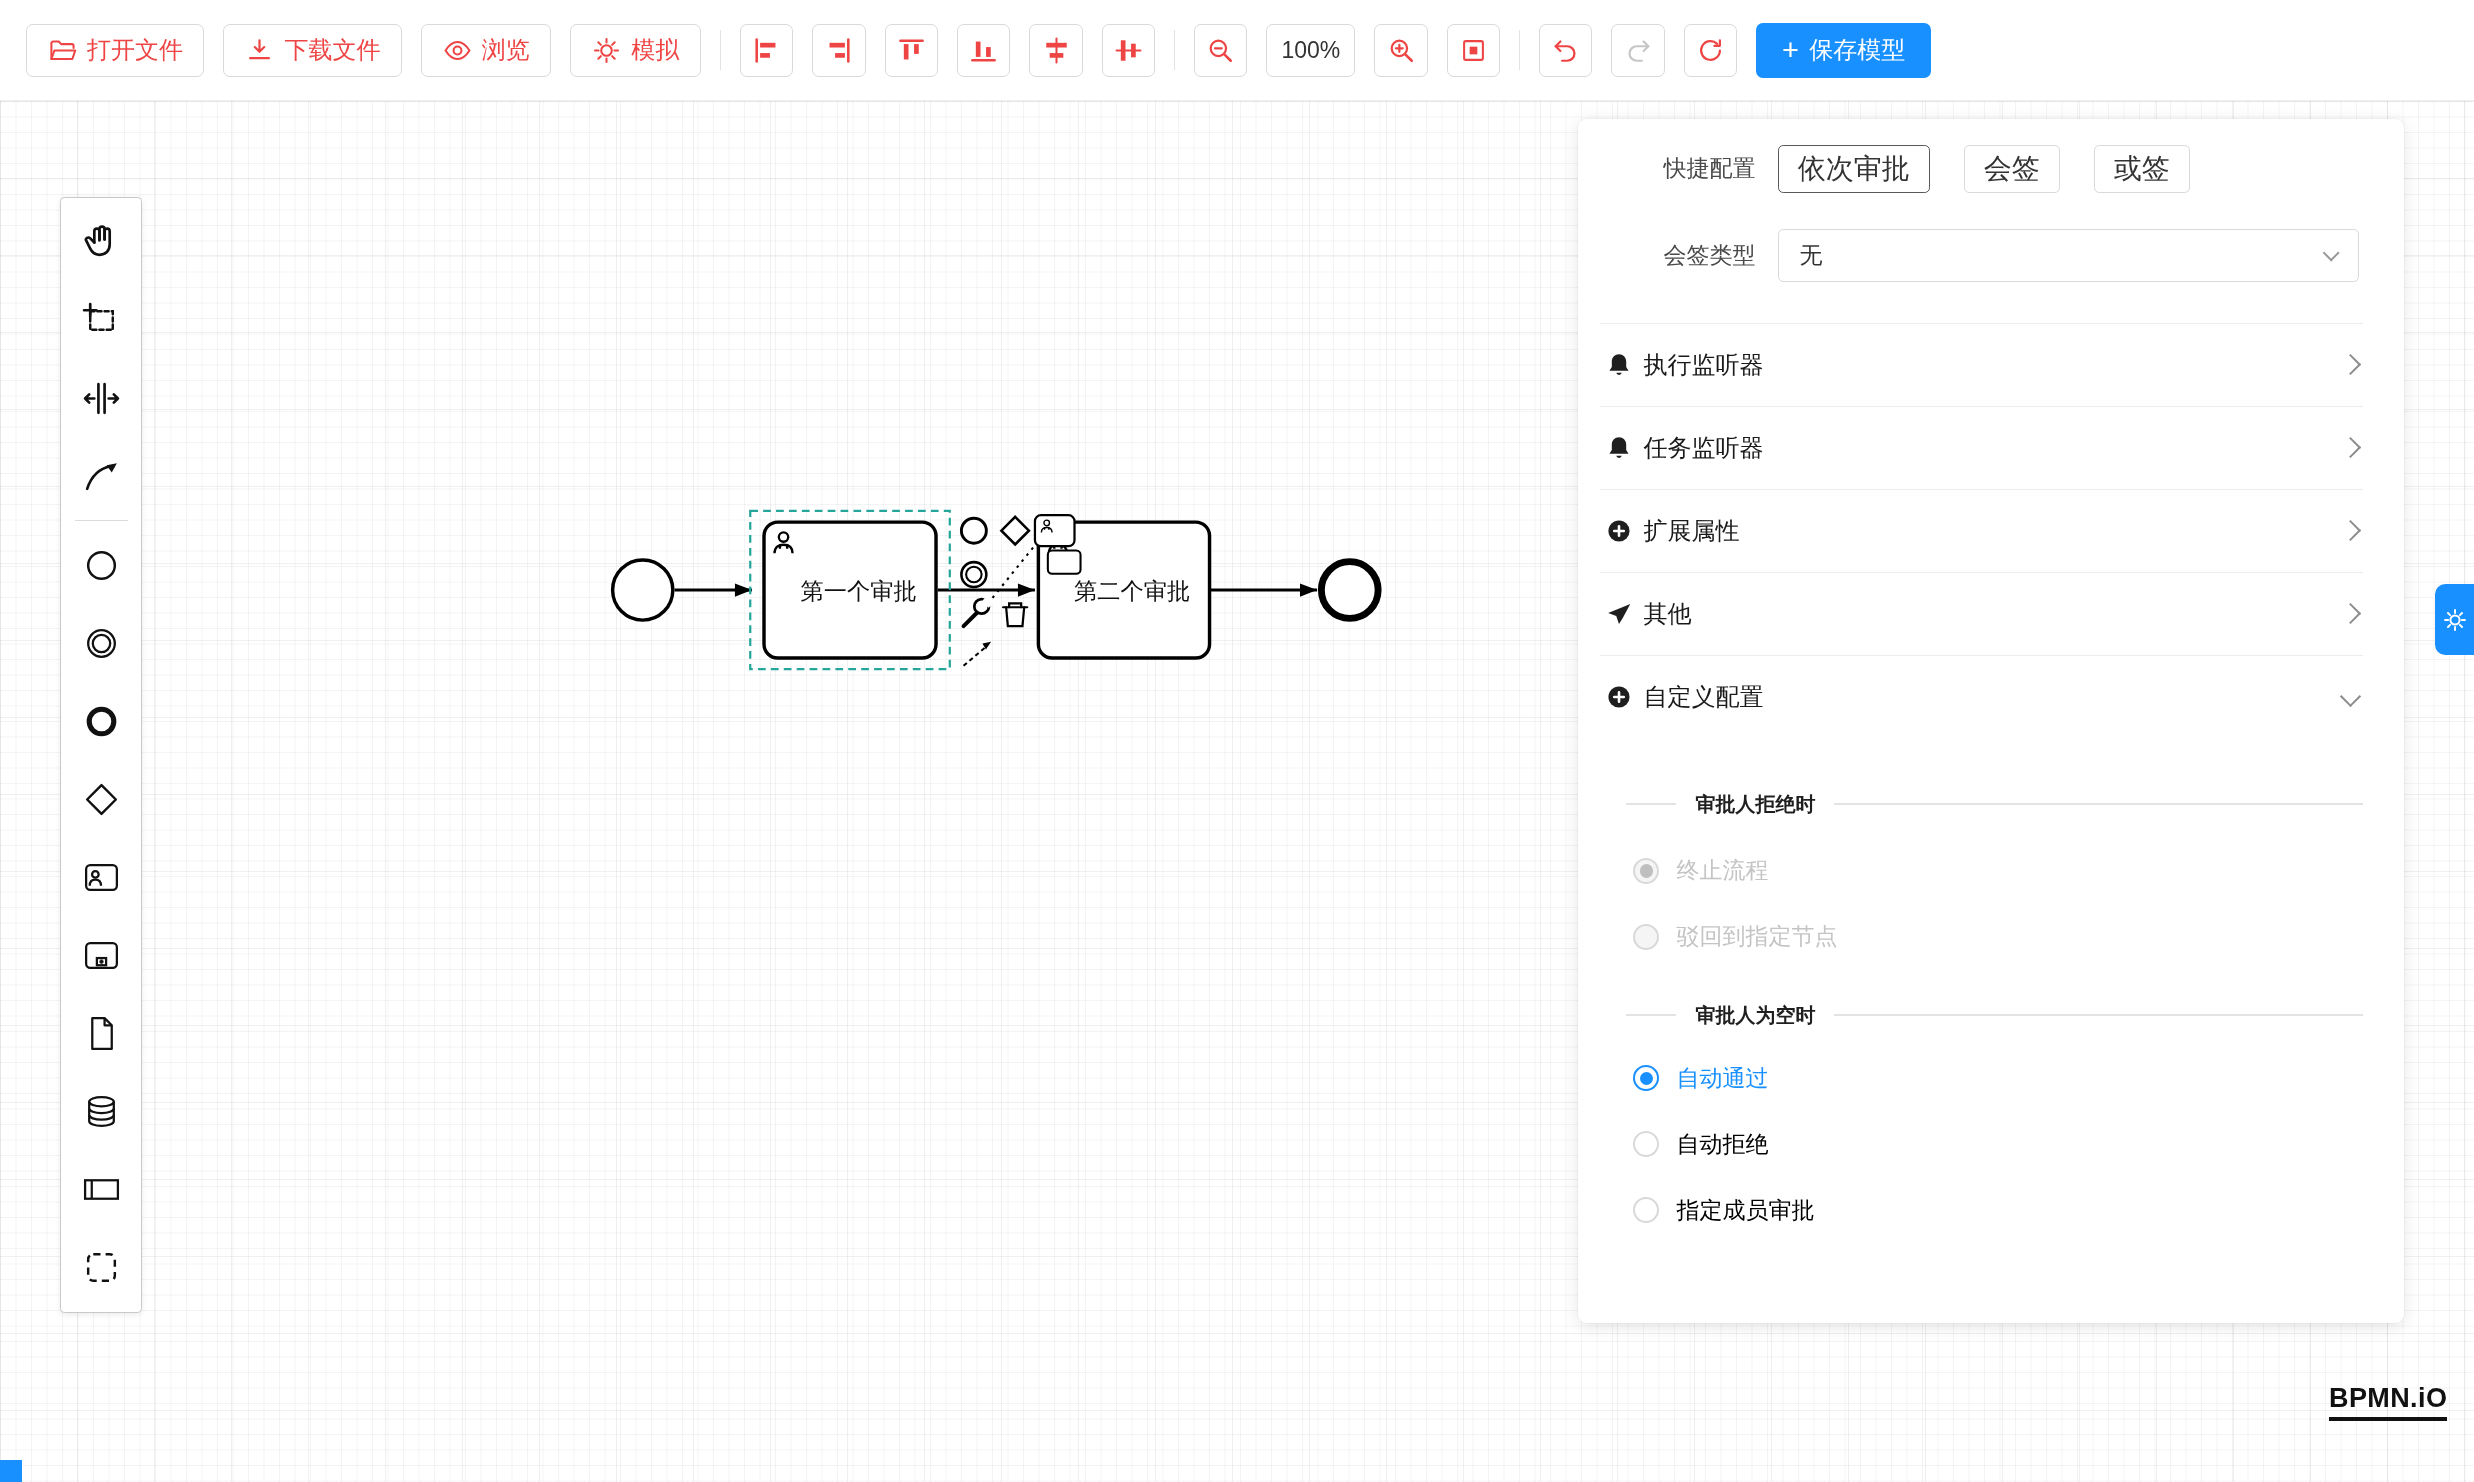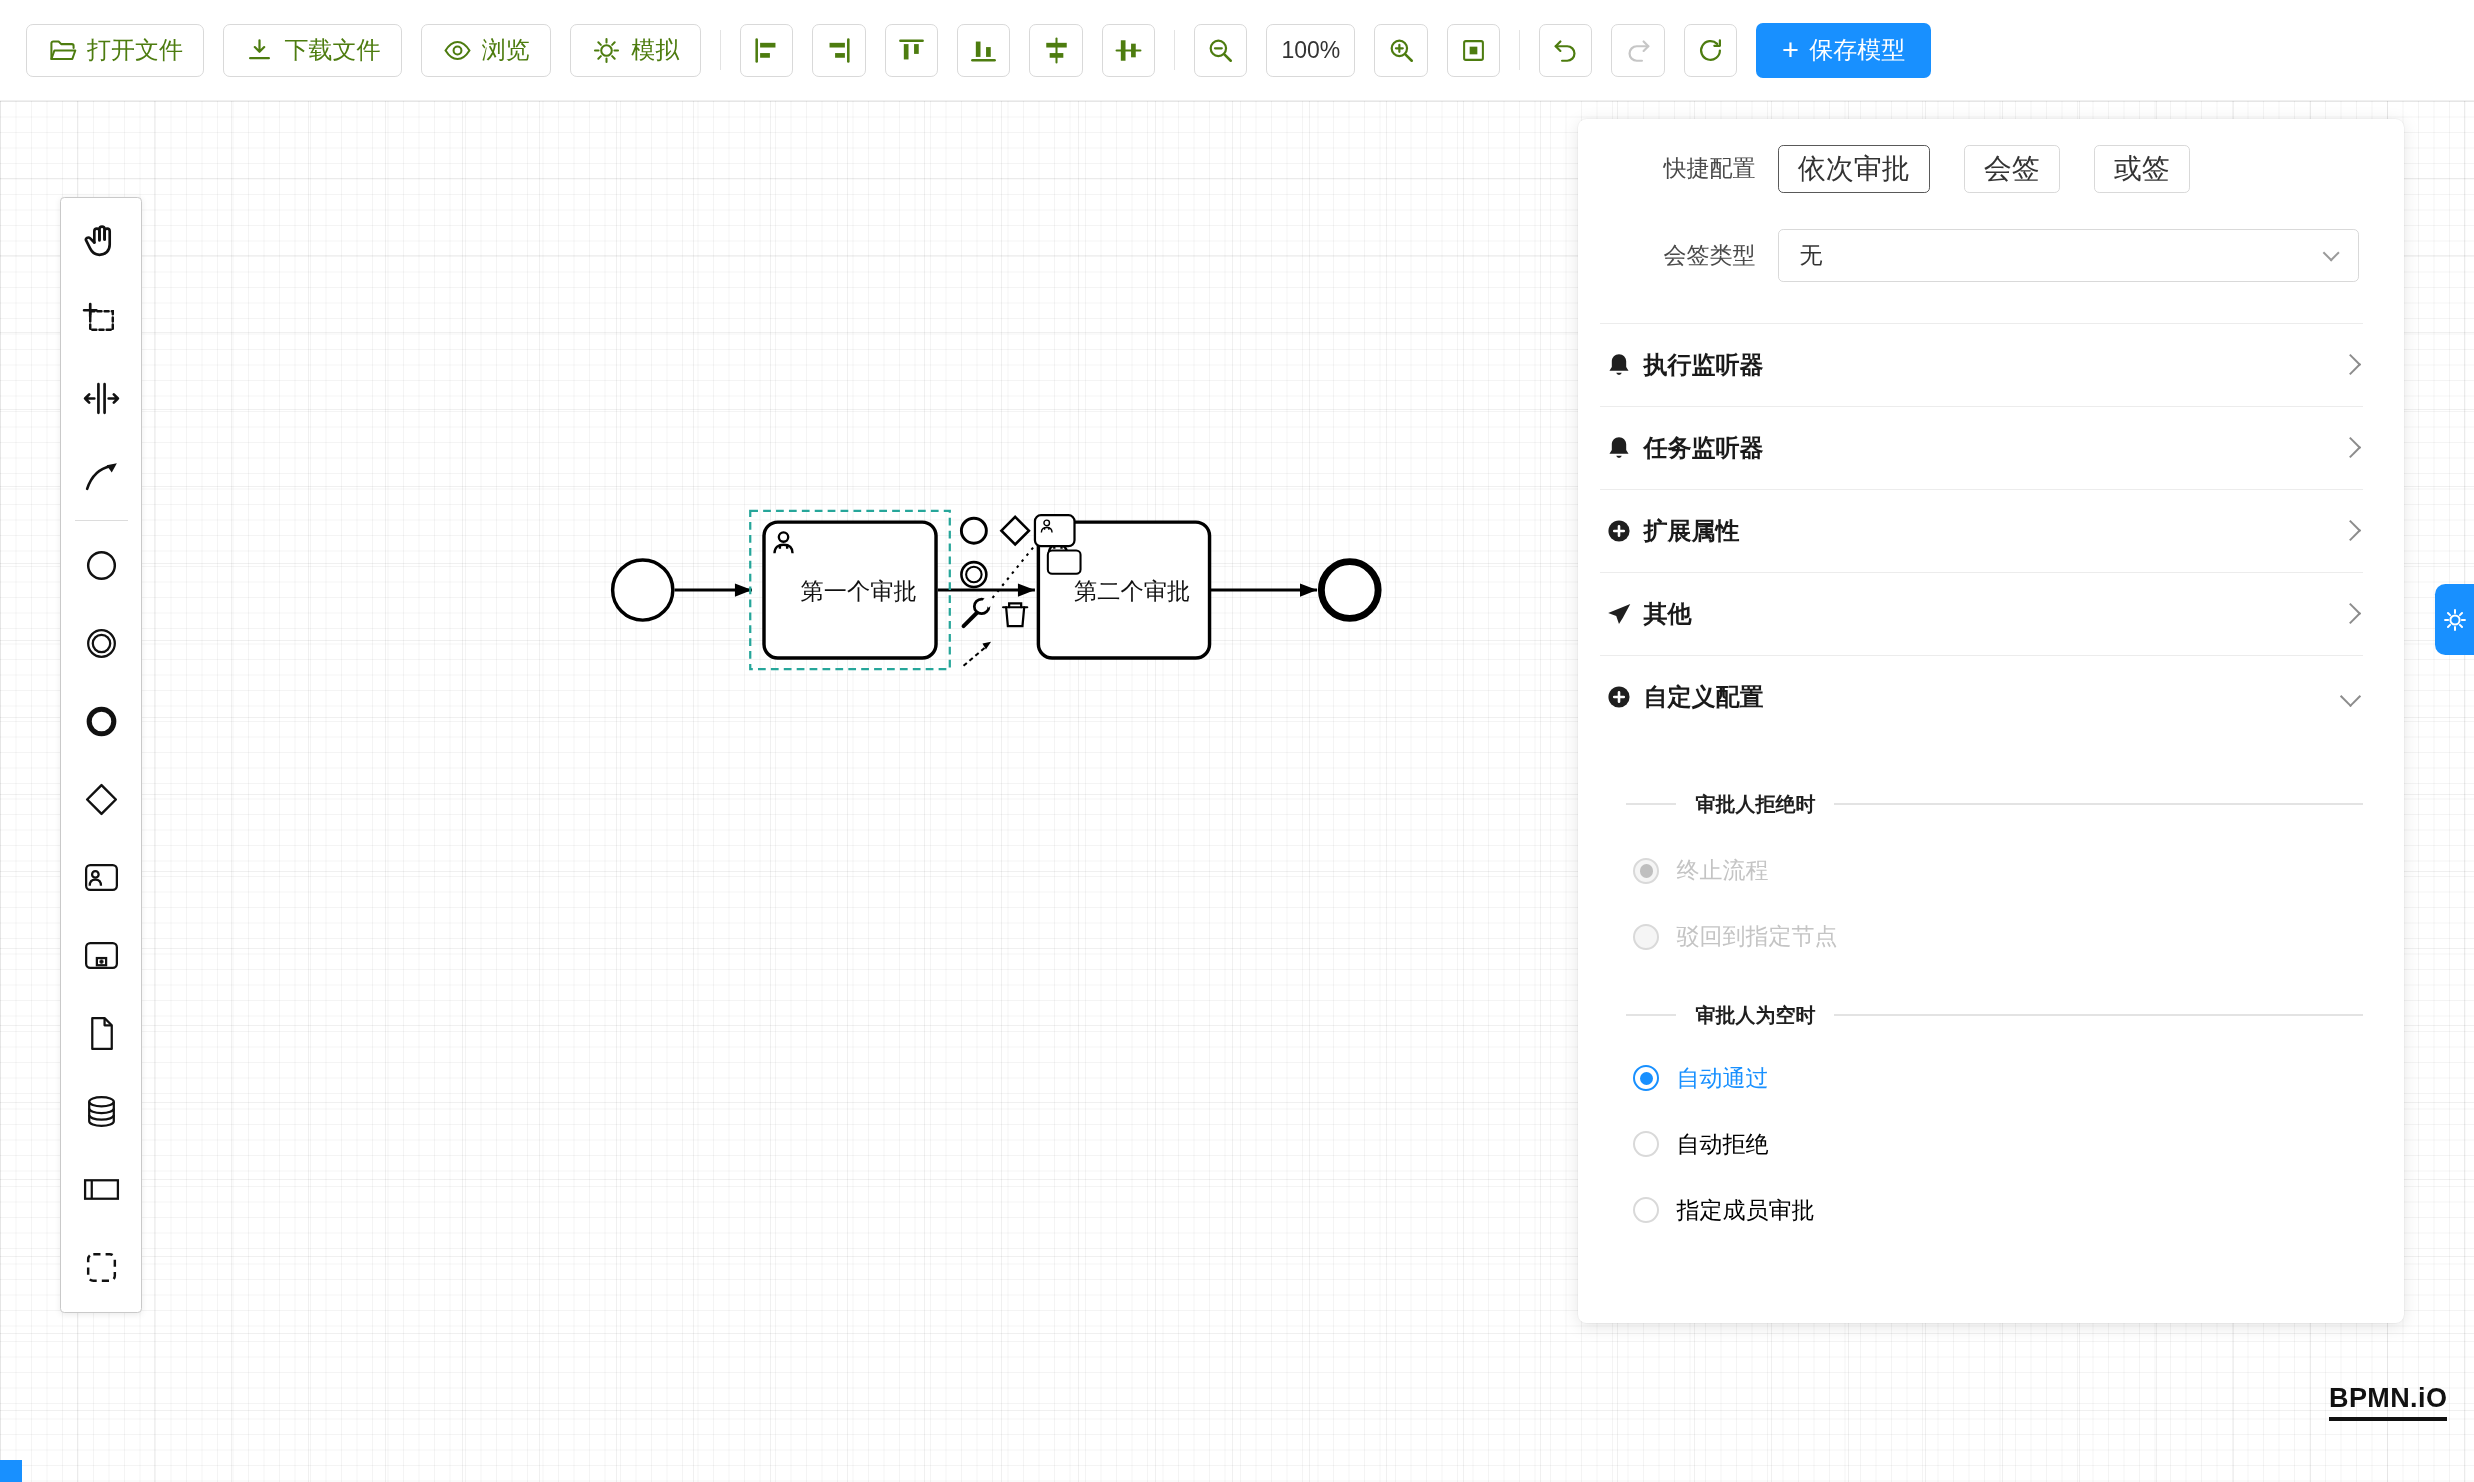--- a/index.html
+++ b/index.html
@@ -14,21 +14,21 @@
       linear-gradient(to right, rgba(0,0,0,0.06) 0.9px, transparent 0.9px),
       linear-gradient(to bottom, rgba(0,0,0,0.06) 0.9px, transparent 0.9px);
     background-size:15.5px 15.5px,15.5px 15.5px,77px 77px,77px 77px;}
 
   
   .toolbar{position:absolute;left:0;top:0;width:2475px;height:101px;background:#fff;z-index:5;
     display:flex;align-items:center;gap:19px;padding:0 26px;box-sizing:border-box;
     border-bottom:0.9px solid #f0f0f0;}
   .tbtn{display:inline-flex;align-items:center;justify-content:center;gap:10.3px;height:53px;
     padding:0 20.6px;border:0.9px solid #d9d9d9;border-radius:6.9px;background:#fff;
-    font-size:24px;color:#4d7c0f;cursor:pointer;flex:none;box-sizing:border-box;}
+    font-size:24px;color:#ef4444;cursor:pointer;flex:none;box-sizing:border-box;}
   .tbtn svg{width:29px;height:29px;display:block;}
   .ibtn{padding:0 11.2px;}
   .sep{width:0.9px;height:40px;background:#e3e3e3;flex:none;}
   .zoomval{height:53px;min-width:89px;display:flex;align-items:center;justify-content:center;
     border:0.9px solid #d9d9d9;border-radius:6.9px;font-size:23px;color:#333;flex:none;box-sizing:border-box;}
   .disabled{color:#c6c6c6;}
   .save-btn{display:inline-flex;align-items:center;gap:10.3px;height:55px;padding:0 26px;
     background:#1890ff;border:none;border-radius:6.9px;color:#fff;font-size:24px;cursor:pointer;flex:none;}
   .save-plus{font-size:29px;line-height:1;font-weight:400;}
 
@@ -65,21 +65,21 @@
     font-size:28px;color:#333;display:flex;align-items:center;cursor:pointer;}
   .qbtn-active{border-color:#595959;}
   .selectbox{width:581px;height:53px;border:0.9px solid #d9d9d9;border-radius:5.2px;background:#fff;
     display:flex;align-items:center;justify-content:space-between;padding:0 20.6px;
     font-size:23px;color:#333;box-sizing:border-box;cursor:pointer;}
   .selectbox .chev{width:10.3px;height:10.3px;border-width:2.2px;border-color:#9a9a9a;margin-top:-3.4px;}
   .sections{margin-top:41px;}
   .srow{height:82px;display:flex;align-items:center;gap:12px;border-top:0.9px solid #ececec;
     padding:0 5.2px;cursor:pointer;}
   .srow svg{width:26px;height:26px;flex:none;}
-  .s-title{font-size:24px;font-weight:700;color:#1a1a1a;}
+  .s-title{font-size:24px;font-weight:400;color:#1a1a1a;}
   .hrow{display:flex;align-items:center;margin:45px 0 0 26px;height:43px;}
   .hline-sm{width:50px;height:1.7px;background:#e3e3e3;flex:none;}
   .hline-lg{flex:1;height:1.7px;background:#e3e3e3;}
   .h-title{font-size:20px;font-weight:700;color:#1f1f1f;margin:0 19px;}
   .rrow{display:flex;align-items:center;height:66px;padding-left:33px;cursor:pointer;text-align:center;}
   .radio{width:26px;height:26px;border-radius:50%;border:2.6px solid #d9d9d9;background:#fff;
     position:relative;flex:none;box-sizing:border-box;}
   .radio.dis{background:#f5f5f5;}
   .radio.sel-grey{background:#f5f5f5;}
   .radio.sel-grey::after{content:"";position:absolute;inset:4.3px;border-radius:50%;background:#bfbfbf;}

